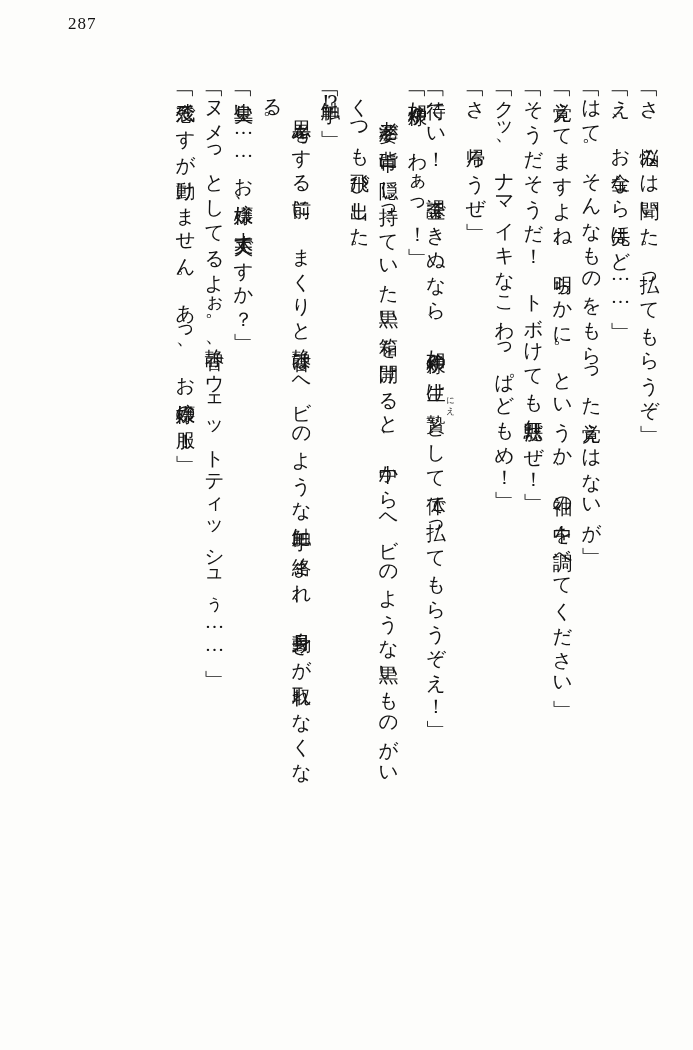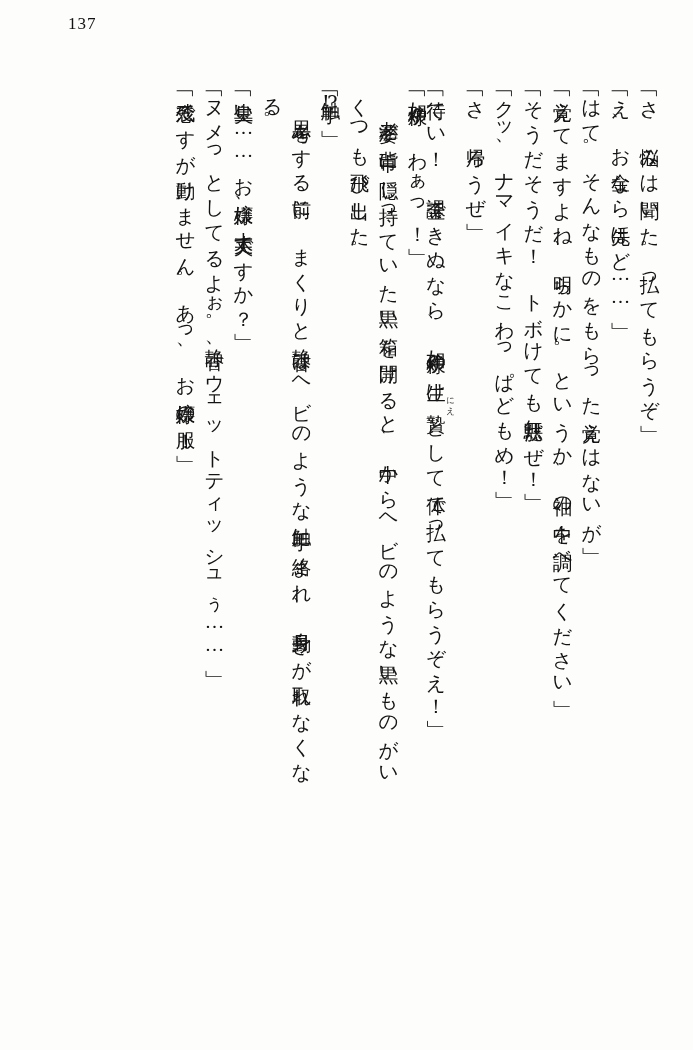--- a/index.html
+++ b/index.html
@@ -75,21 +75,21 @@
     font-size: 8.5px;
     letter-spacing: 0px;
     color: #333;
   }
 </style>
 </head>
 <body>
 
 <div id="page">
 
-  <div class="page-number">137</div>
+  <div class="page-number">287</div>
 
   <div class="vtext">
 
   <div class="vline">「さ、悩みは聞いた。払ってもらうぞ」</div>
       <div class="vline">「え、お金なら先ほど……」</div>
       <div class="vline">「はて。そんなものをもらった覚えはないが」</div>
       <div class="vline">「覚えてますよね、明らかに。というか、袖の中を調べてください」</div>
       <div class="vline">「そうだそうだ！　トボけても無駄だぜ！」</div>
       <div class="vline">「クッ、ナマイキなこわっぱどもめ！」</div>
       <div class="vline">「さ、帰ろうぜ」</div>

